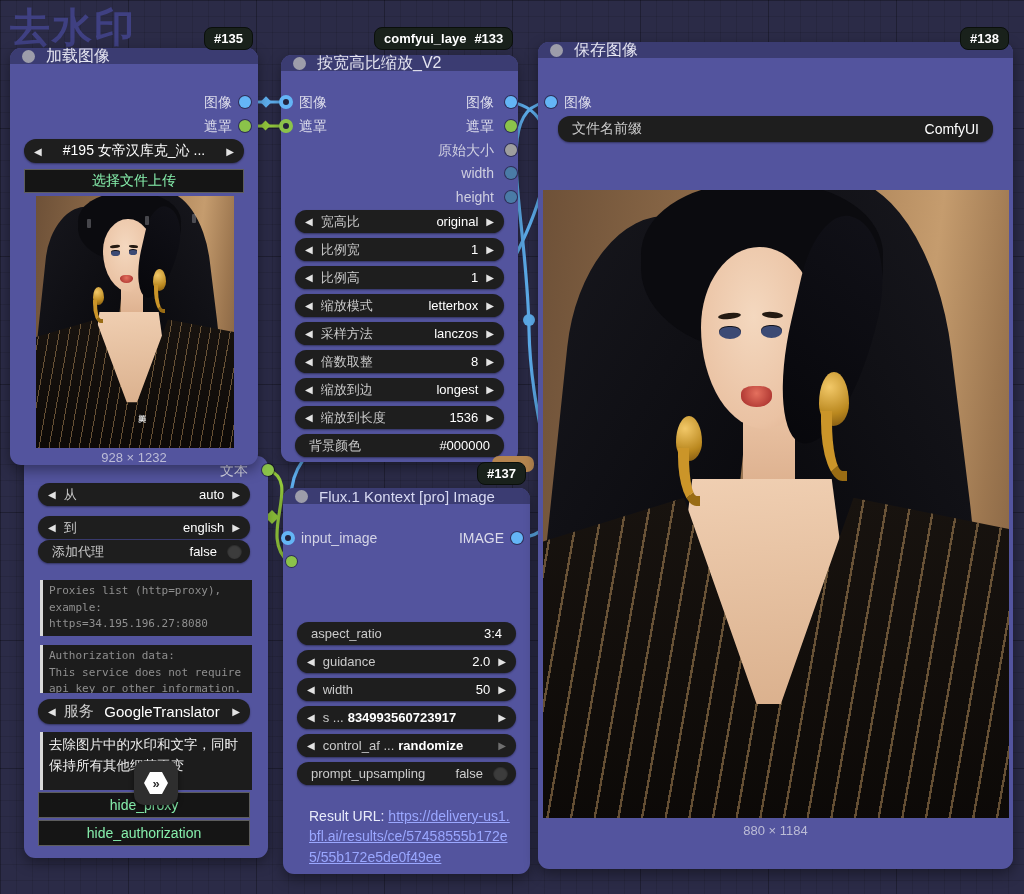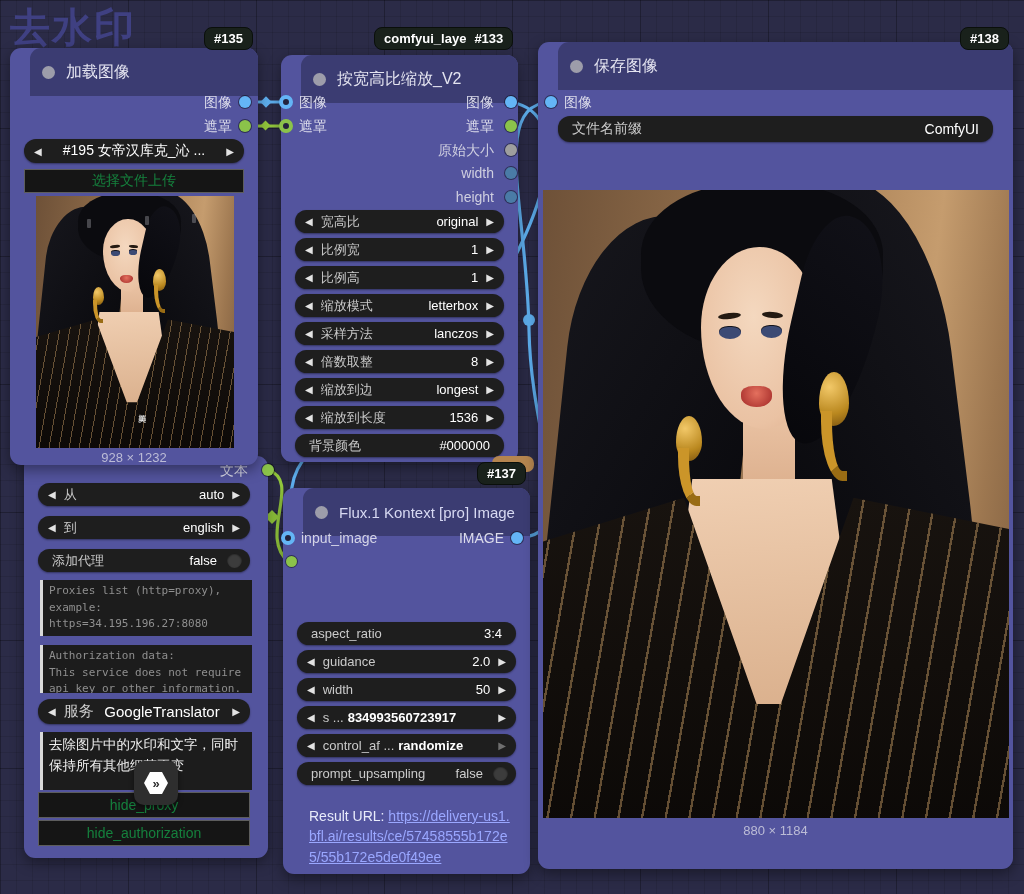--- a/index.html
+++ b/index.html
@@ -13,39 +13,39 @@
       linear-gradient(rgba(0,0,0,.10) 1px, transparent 1px),
       linear-gradient(90deg, rgba(0,0,0,.10) 1px, transparent 1px);
     background-size:128px 128px,128px 128px,16px 16px,16px 16px;
   }
   .wf-title{position:absolute;left:10px;top:0px;font-size:40px;font-weight:700;color:#3f4082;letter-spacing:2px;z-index:1;}
   #wires{position:absolute;left:0;top:0;z-index:1;pointer-events:none;}
 
   
   .node{position:absolute;background:#53549e;border-radius:11px;box-shadow:0 5px 14px rgba(0,0,0,.4);z-index:3;}
   .node.under{z-index:2;}
-  .nh{height:48px;background:#3b3c72;border-radius:11px 11px 0 0;display:flex;align-items:center;gap:11px;padding:0 12px;margin-left:20px;}
+  .nh{height:16px;background:#3b3c72;border-radius:11px 11px 0 0;display:flex;align-items:center;gap:11px;padding:0 12px;}
   .nh .cdot{width:13px;height:13px;border-radius:50%;background:#9d9daa;flex:0 0 auto;}
   .nh .nt{color:#e4e4f0;font-size:16px;white-space:nowrap;overflow:hidden;}
   .slot{position:absolute;font-size:14px;color:#dcdceb;line-height:16px;white-space:nowrap;}
   .dot{position:absolute;width:12px;height:12px;border-radius:50%;box-shadow:0 0 0 1px rgba(0,0,0,.45);}
   .dot.blue{background:#64b5f6;} .dot.green{background:#8bc34a;}
   .dot.gray{background:#9e9e9e;} .dot.steel{background:#4a7ba6;}
   .donut{position:absolute;width:6px;height:6px;border-radius:50%;background:#23233d;}
   .donut.blue{border:4px solid #64b5f6;} .donut.green{border:4px solid #8bc34a;}
 
   .pill{position:absolute;left:14px;height:23px;background:#1e1e1e;border-radius:12px;display:flex;align-items:center;padding:0 8px;font-size:13px;color:#cacaca;box-shadow:0 1px 2px rgba(0,0,0,.4);}
   .pill .arr{font-size:10px;color:#e3e3e3;flex:0 0 auto;padding:0 2px;cursor:pointer;}
   .pill .arr.dim{color:#6f6f6f;}
   .pill .wl{margin-left:6px;white-space:nowrap;overflow:hidden;}
   .pill .wv{margin-left:auto;margin-right:6px;color:#fff;white-space:nowrap;}
   .pill .wv.center{margin:0 auto;}
   .pill .knob{width:15px;height:15px;border-radius:50%;background:#3c3c3c;box-shadow:inset 0 1px 2px rgba(0,0,0,.7);flex:0 0 auto;margin-left:4px;}
 
-  .btn{position:absolute;left:14px;background:#151515;border:1px solid #5d5d5d;color:#15803d;font-size:14px;display:flex;align-items:center;justify-content:center;cursor:pointer;}
+  .btn{position:absolute;left:14px;background:#151515;border:1px solid #5d5d5d;color:#86efac;font-size:14px;display:flex;align-items:center;justify-content:center;cursor:pointer;}
   .ta{position:absolute;background:#1c1c1c;border:none;resize:none;color:#8f8f8f;font:11px/1.5 "DejaVu Sans Mono",monospace;box-shadow:inset 3px 0 0 #d9d9d9;padding:3px 5px 3px 9px;box-sizing:border-box;overflow:hidden;}
   .ta.cjk{color:#efefef;font-family:"Liberation Serif",serif;font-size:13.5px;line-height:1.55;}
   .ta.promptta{background:#4b4d97;color:#9092c4;box-shadow:inset 3px 0 0 #cfcfe6;}
   .caption{position:absolute;width:100%;text-align:center;font-size:13px;color:#bcbcd6;}
 
   .badge{position:absolute;z-index:4;background:#19211b;border:1px solid #0a0f0b;color:#fff;font-size:13px;font-weight:700;padding:3px 9px;border-radius:8px;white-space:nowrap;}
   .badge .bname{font-weight:700;margin-right:8px;}
   .orange-sliver{position:absolute;z-index:3;width:42px;height:16px;background:#b5854f;border-radius:7px;}
 
   .hexwrap{position:absolute;width:44px;height:44px;background:#2e2e2e;border-radius:10px;display:flex;align-items:center;justify-content:center;z-index:5;box-shadow:0 2px 5px rgba(0,0,0,.5);}
@@ -115,21 +115,21 @@
       <span class="wl">从</span>
       <span class="wv">auto</span>
       <span class="arr">▶</span>
     </div>
     <div class="pill" style="top:60px;width:196px;">
       <span class="arr">◀</span>
       <span class="wl">到</span>
       <span class="wv">english</span>
       <span class="arr">▶</span>
     </div>
-    <div class="pill" style="top:93px;width:196px;text-align:center;">
+    <div class="pill" style="top:84px;width:196px;text-align:center;">
       <span class="wl">添加代理</span>
       <span class="wv">false</span>
       <span class="knob"></span>
     </div>
 
     <textarea class="ta" style="left: 16px; top: 124px; width: 212px; height: 56px;" spellcheck="false">Proxies list (http=proxy),
 example:
 https=34.195.196.27:8080</textarea>
     <textarea class="ta" style="left: 16px; top: 189px; width: 212px; height: 48px;" spellcheck="false">Authorization data:
 This service does not require

